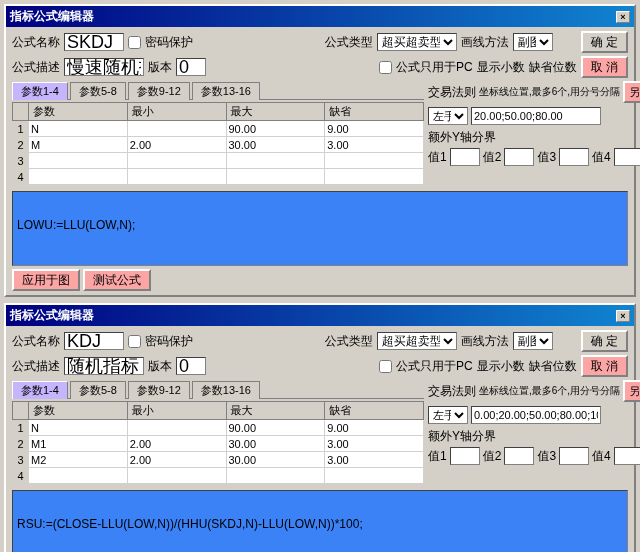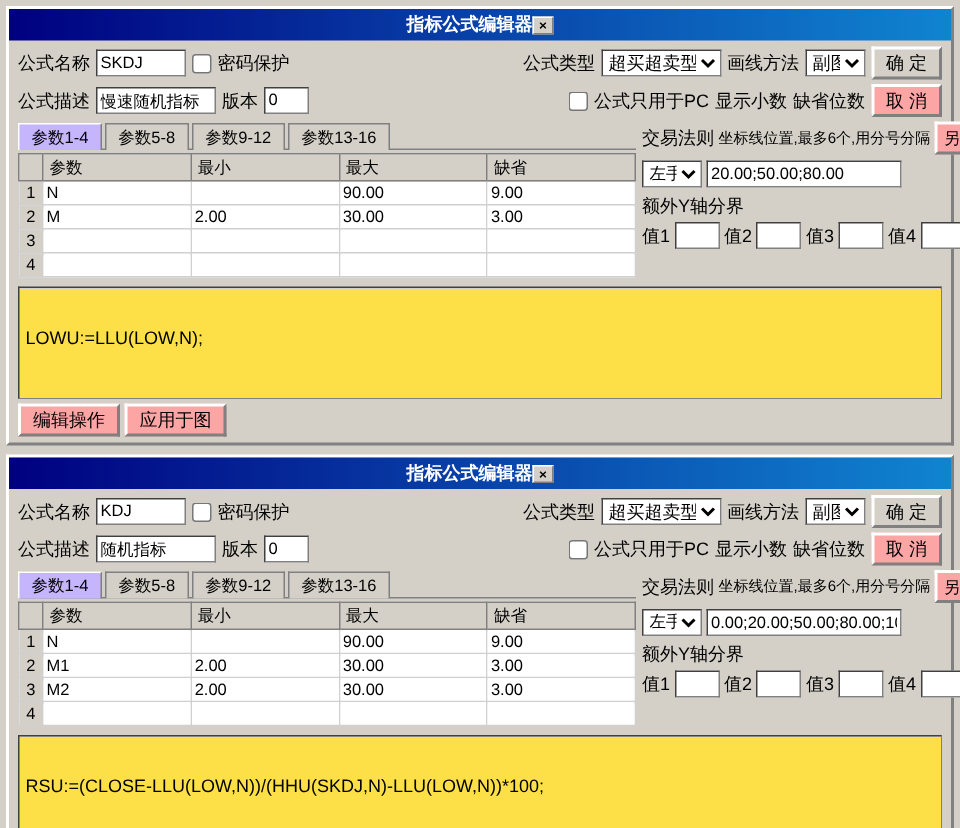--- a/index.html
+++ b/index.html
@@ -12,21 +12,21 @@
       border-bottom-color: #808080;
       margin: 4px;
       margin-bottom: 6px;
     }
     
     .title-bar {
       background: linear-gradient(to right, #000080, #1084d0);
       color: white;
       padding: 2px 4px;
       display: flex;
-      justify-content: center;
+      justify-content: space-between;
       align-items: center;
       font-size: 11px;
       font-weight: bold;
     }
     
     .title-bar-buttons {
       display: flex;
       gap: 2px;
     }
     
@@ -54,41 +54,42 @@
       color: black;
     }
     
     .input-field {
       border: 1px solid #808080;
       border-top-color: #404040;
       border-left-color: #404040;
       background: white;
       height: 18px;
       padding: 0 2px;
-      font-size: 11px;
+      font-size: 18px;
     }
     
     .input-sm { width: 30px; }
     
     .btn {
       background: #fca5a5;
       border: 2px solid;
       border-top-color: #ffffff;
       border-left-color: #ffffff;
       border-right-color: #808080;
       border-bottom-color: #808080;
       padding: 1px 8px;
       height: 22px;
       cursor: pointer;
       font-size: 12px;
       white-space: nowrap;
     }
     
     .btn-confirm {
       background: #d4d0c8;
+      margin-left: 24px;
     }
     
     .select-field {
       border: 1px solid #808080;
       border-top-color: #404040;
       border-left-color: #404040;
       background: white;
       height: 18px;
       font-size: 12px;
     }
@@ -154,21 +155,21 @@
     
     .params-table td.row-num {
       background: #d4d0c8;
       width: 16px;
       text-align: center;
       font-size: 11px;
       padding: 0 2px;
     }
     
     .code-area {
-      background: #fde047;
+      background: #3b82f6;
       border: 1px solid #808080;
       border-top-color: #404040;
       border-left-color: #404040;
       padding: 2px 4px;
       font-family: "Courier New", monospace;
       font-size: 11px;
       min-height: 60px;
       white-space: pre;
       overflow: auto;
     }
@@ -320,22 +321,22 @@
     </div>
 
     <div class="code-area" style="margin-top:3px; height:75px; font-size:11px; font-family:'Courier New',monospace;">
       <span class="code-normal">LOWU:=LLU(LOW,N);</span>
       
       
       
     </div>
 
     <div class="bottom-buttons" style="margin-top:3px;">
-      <button class="btn">编辑操作</button>
       <button class="btn">应用于图</button>
+      <button class="btn">测试公式</button>
     </div>
   </div>
 </div>
 
 <div class="window">
   <div class="title-bar">
     <span>指标公式编辑器</span>
     <div class="title-bar-buttons">
       <div class="title-btn">×</div>
     </div>

